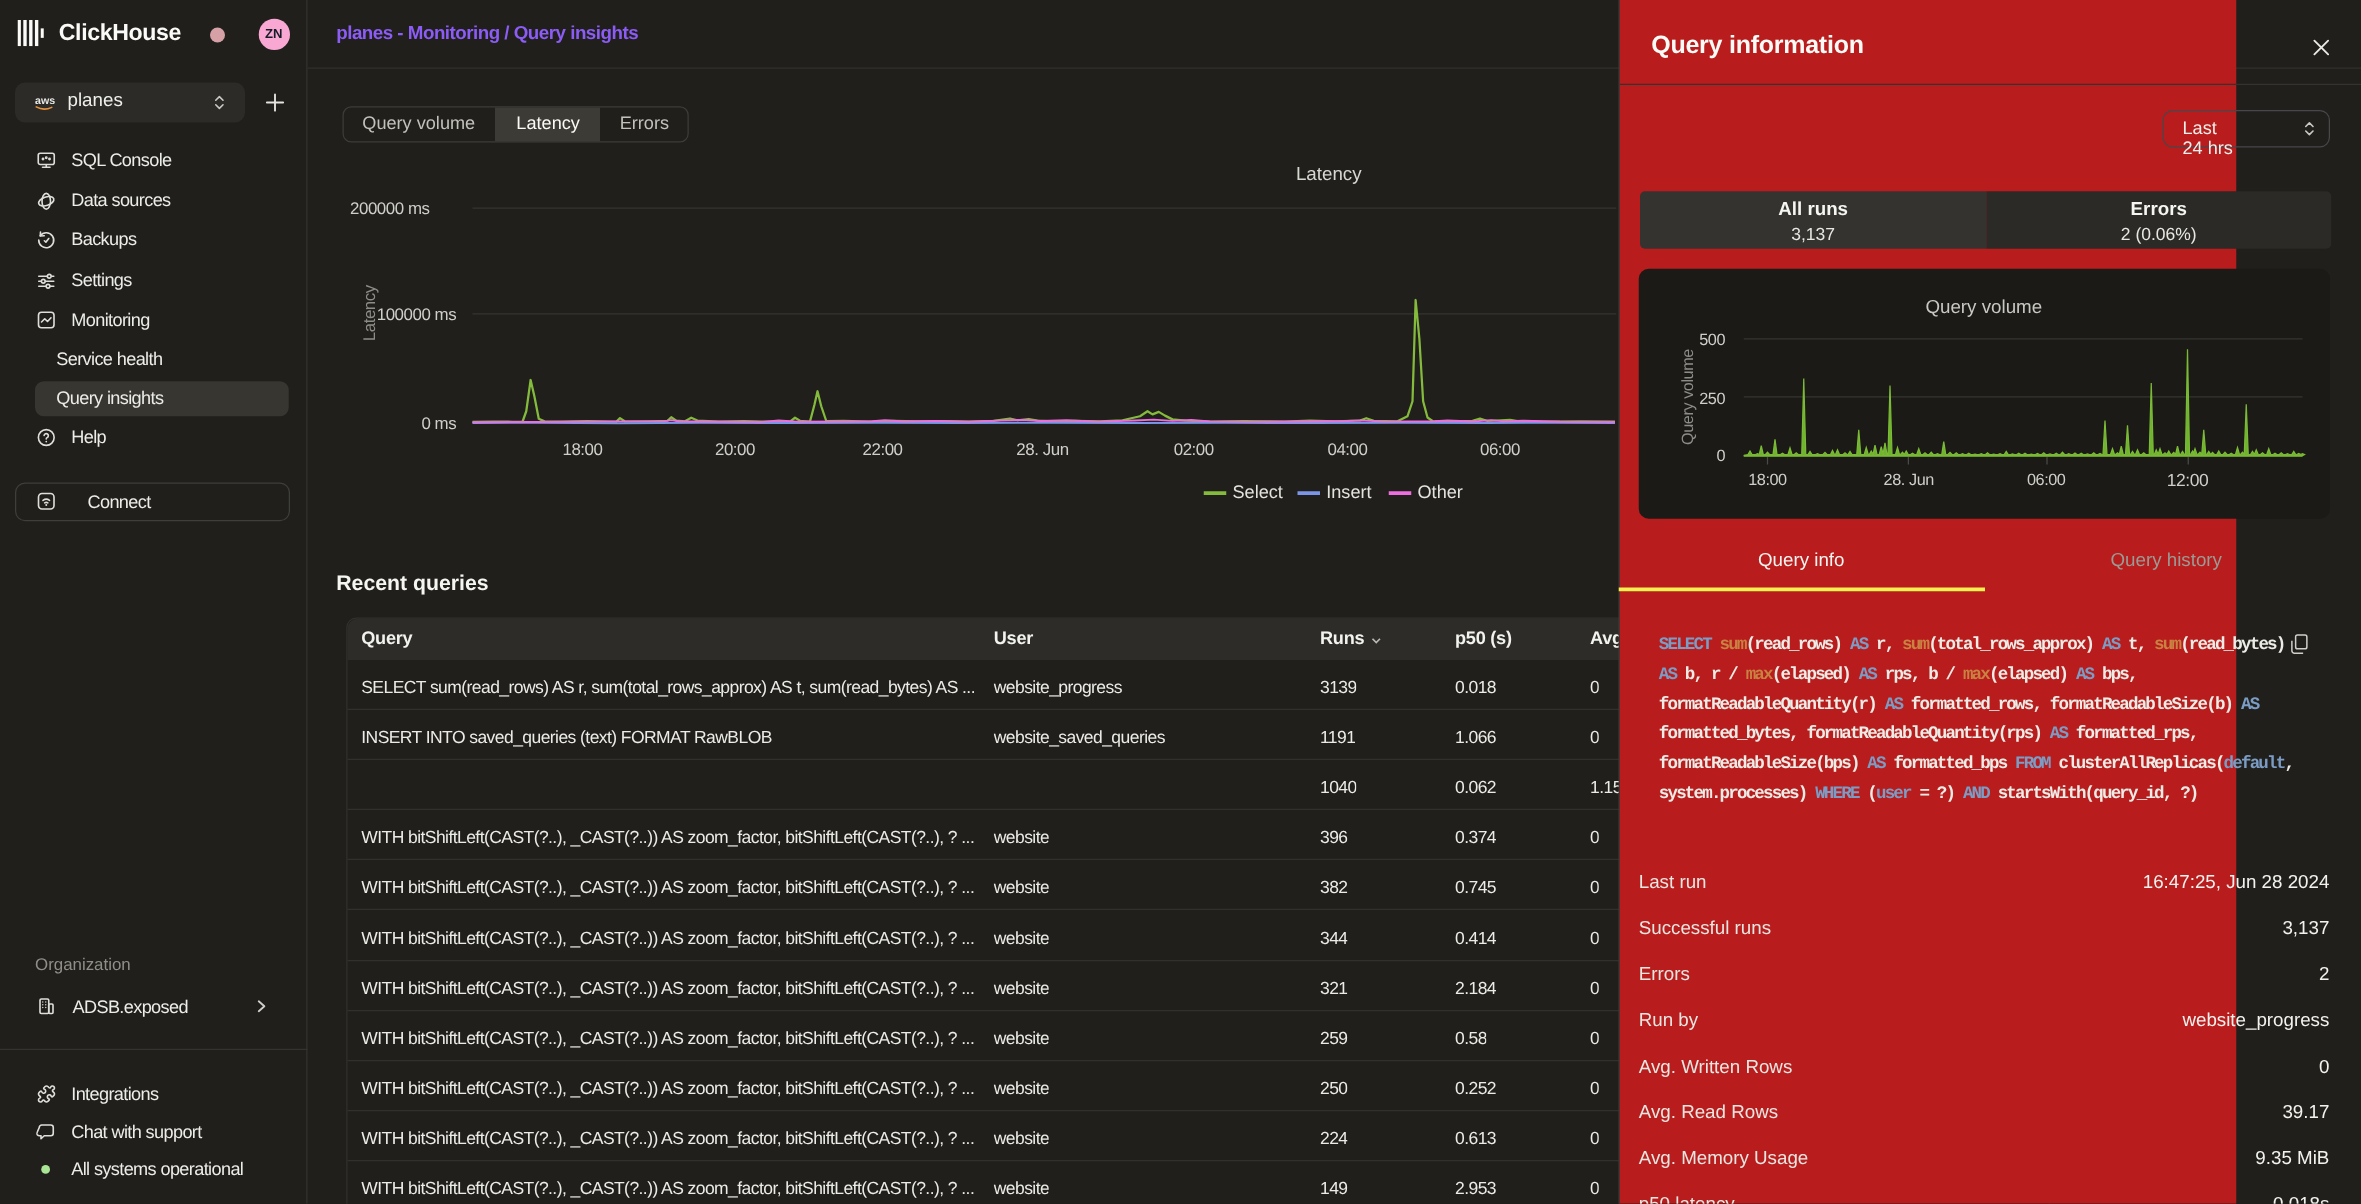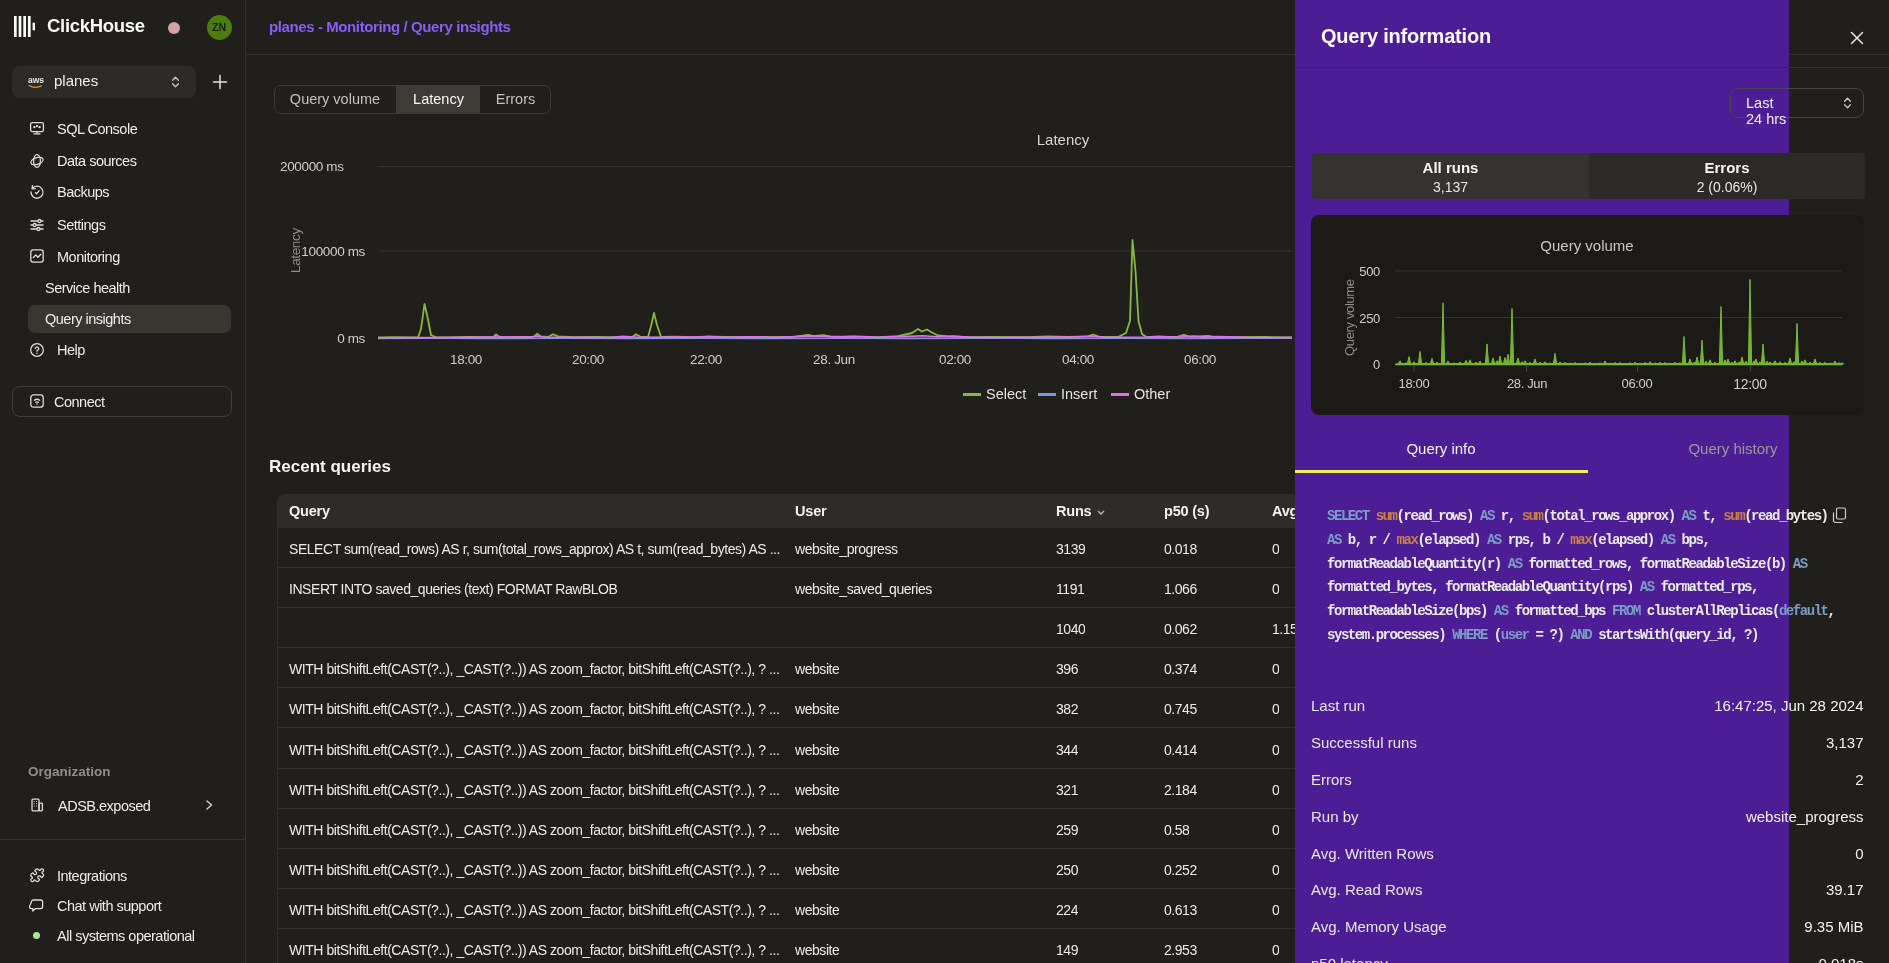--- a/index.html
+++ b/index.html
@@ -132,21 +132,21 @@
 <div class="abs" style="left:0;top:0;width:246px;height:963px;background:#201f1b;border-right:1px solid #34332f">
 <svg class="abs" style="left:14px;top:16px" width="21" height="21" viewBox="0 0 21 21" fill="#fafaf8">
 <rect x="0" y="0" width="2.7" height="21"></rect>
       <rect x="4.65" y="0" width="2.7" height="21"></rect>
       <rect x="9.3" y="0" width="2.7" height="21"></rect>
       <rect x="13.95" y="0" width="2.7" height="21"></rect>
       <rect x="18.6" y="6.7" width="2.7" height="7.6"></rect>
 </svg>
 <div class="abs" style="left:47px;top:15px;font-size:18.5px;font-weight:bold;color:#fafaf8;letter-spacing:-0.3px">ClickHouse</div>
 <div class="abs" style="left:168px;top:21.5px;width:12px;height:12px;border-radius:50%;background:#d6a1a6"></div>
-<div class="abs" style="left:206.5px;top:14.5px;width:25px;height:25px;border-radius:50%;background:#4d7c0f;color:#161c28;font-size:10.5px;font-weight:bold;text-align:center;line-height:25px">ZN</div>
+<div class="abs" style="left:206.5px;top:14.5px;width:25px;height:25px;border-radius:50%;background:#f9a8d4;color:#161c28;font-size:10.5px;font-weight:bold;text-align:center;line-height:25px">ZN</div>
 
 <div class="abs" style="left:12px;top:66px;width:184px;height:32px;background:#2c2b27;border-radius:8px"></div>
 <div class="abs" style="left:27px;top:74px;width:17px;height:16px">
 <svg width="17" height="16" viewBox="0 0 17 16">
         <text x="1" y="9" font-family="Liberation Sans" font-size="8.5" font-weight="bold" fill="#e8e8e4">aws</text>
         <path d="M2 11.5 q6 3.4 12.4 0.4" stroke="#e8913c" stroke-width="1.3" fill="none" stroke-linecap="round"></path>
       </svg>
 </div>
 <div class="abs" style="left:54px;top:72px;font-size:15px;color:#f0f0ec">planes</div>
 <svg class="abs" style="left:170px;top:75px" width="11" height="14" viewBox="0 0 11 14" fill="none" stroke="#c8c8c4" stroke-width="1.3" stroke-linecap="round" stroke-linejoin="round">
@@ -202,23 +202,23 @@
     </svg>
     <div class="abs nav" style="left:57px;top:340px">Help</div>
 
 <div class="abs" style="left:12px;top:386px;width:220px;height:31px;border:1px solid #3e3e3a;border-radius:8px"></div>
 <svg class="abs" style="left:29px;top:393px" width="16" height="16" viewBox="0 0 16 16" fill="none" stroke="#dededa" stroke-width="1.3" stroke-linecap="round" stroke-linejoin="round">
       <rect x="1.8" y="1.8" width="12.4" height="12.4" rx="2.8"></rect>
       <path d="M5.4 7.3 a4.2 4.2 0 0 1 5.2 0"></path>
       <path d="M6.7 9.3 a2.4 2.4 0 0 1 2.6 0"></path>
       <circle cx="8" cy="11" r="0.8" fill="#dedeDA" stroke="none"></circle>
     </svg>
-<div class="abs nav" style="left:54px;top:392px">Connect</div>
-
-<div class="abs" style="left:28px;top:764px;font-size:13.5px;font-weight:bold;color:#8f8f89">Organization</div>
+<div class="abs nav" style="left:70px;top:392px">Connect</div>
+
+<div class="abs" style="left:28px;top:764px;font-size:13.5px;font-weight:normal;color:#8f8f89">Organization</div>
 <svg class="abs" style="left:29px;top:797px" width="16" height="16" viewBox="0 0 16 16" fill="none" stroke="#dededa" stroke-width="1.3" stroke-linecap="round" stroke-linejoin="round">
       <rect x="3" y="2.2" width="7" height="11.6" rx="1"></rect>
       <rect x="10" y="6.2" width="3.4" height="7.6" rx="0.8"></rect>
       <g fill="#dedeDA" stroke="none">
         <circle cx="5.2" cy="4.6" r="0.55"></circle>
         <circle cx="7.6" cy="4.6" r="0.55"></circle>
         <circle cx="5.2" cy="6.8" r="0.55"></circle>
         <circle cx="7.6" cy="6.8" r="0.55"></circle>
         <circle cx="5.2" cy="9" r="0.55"></circle>
         <circle cx="7.6" cy="9" r="0.55"></circle>
@@ -234,21 +234,21 @@
     </svg>
 <div class="abs nav" style="left:57px;top:866px">Integrations</div>
 <svg class="abs" style="left:29px;top:897px" width="16" height="16" viewBox="0 0 16 16" fill="none" stroke="#dededa" stroke-width="1.3" stroke-linecap="round" stroke-linejoin="round">
       <path d="M2.4 4.4 a2 2 0 0 1 2 -2 h7.2 a2 2 0 0 1 2 2 v4.6 a2 2 0 0 1 -2 2 h-5.2 l-2.6 2.4 v-2.4 h-1.4 a2 2 0 0 1 -2 -2 z" transform="translate(0 0.6)"></path>
     </svg>
 <div class="abs nav" style="left:57px;top:896px">Chat with support</div>
 <div class="abs" style="left:33px;top:932px;width:7px;height:7px;border-radius:50%;background:#a9e594"></div>
 <div class="abs nav" style="left:57px;top:926px">All systems operational</div>
 </div>
 
-<div class="abs" style="left:1295px;top:0;width:494px;height:963px;background:#4c1d95;border-left:1px solid #3b3a36">
+<div class="abs" style="left:1295px;top:0;width:494px;height:963px;background:#b91c1c;border-left:1px solid #3b3a36">
 <div class="abs" style="left:25px;top:25px;font-size:20px;font-weight:bold;color:#fafaf7;letter-spacing:-0.2px">Query information</div>
 <svg class="abs" style="left:553px;top:30px" width="16" height="16" viewBox="0 0 16 16" stroke="#e8e8e4" stroke-width="1.5" stroke-linecap="round">
       <line x1="2.5" y1="2.5" x2="13.5" y2="13.5"></line>
       <line x1="13.5" y1="2.5" x2="2.5" y2="13.5"></line>
     </svg>
 <div class="abs" style="left:0;top:67px;width:594px;height:1px;background:#343330"></div>
 
 <div class="abs" style="left:434px;top:88px;width:134px;height:30px;border:1px solid #47474c;border-radius:8px"></div>
 <div class="abs" style="left:450px;top:95px;font-size:14.5px;color:#f0f0ec">Last 24 hrs</div>
 <svg class="abs" style="left:546px;top:96px" width="11" height="14" viewBox="0 0 11 14" fill="none" stroke="#c8c8c4" stroke-width="1.3" stroke-linecap="round" stroke-linejoin="round">

